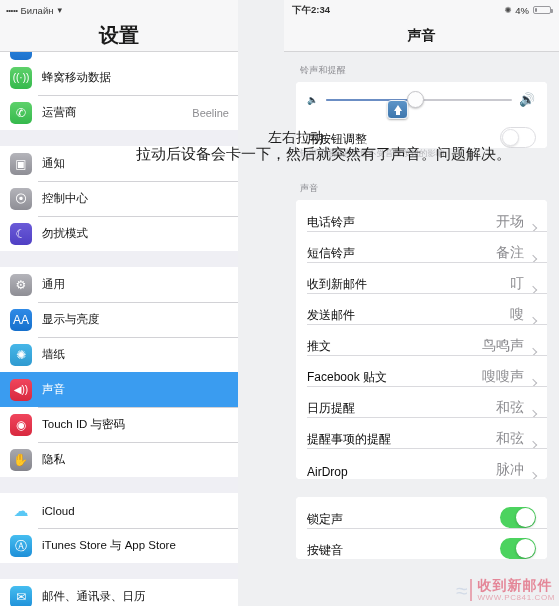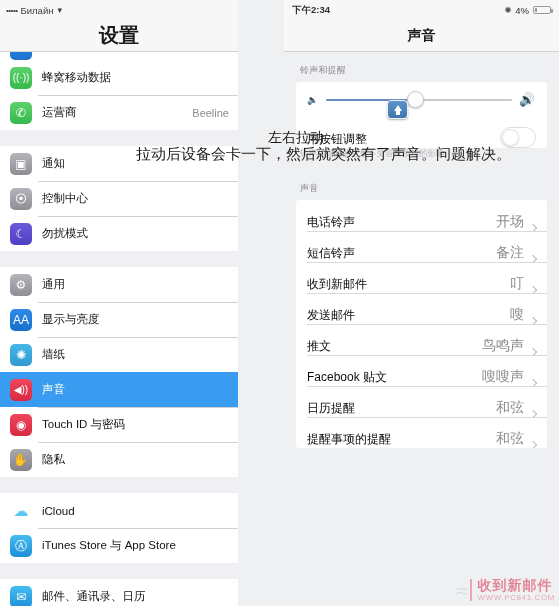--- a/index.html
+++ b/index.html
@@ -566,23 +566,42 @@
           <div class="rrow">
             <span class="rrow-label">日历提醒</span>
             <span class="rrow-value">和弦</span>
             <span class="chevron"></span>
           </div>
           <div class="rrow">
             <span class="rrow-label">提醒事项的提醒</span>
             <span class="rrow-value">和弦</span>
             <span class="chevron"></span>
           </div>
+          <div class="rrow">
+            <span class="rrow-label">AirDrop</span>
+            <span class="rrow-value">脉冲</span>
+            <span class="chevron"></span>
+          </div>
         </div>
 
       <div style="height:18px"></div>
+      <div class="card" id="toggles-card">
+          <div class="rrow">
+            <span class="rrow-label">锁定声</span>
+            <span class="toggle on">
+              <span class="knob"></span>
+            </span>
+          </div>
+          <div class="rrow">
+            <span class="rrow-label">按键音</span>
+            <span class="toggle on">
+              <span class="knob"></span>
+            </span>
+          </div>
+        </div>
 
       <div id="drag-badge">
         <span class="arrow"></span>
           <span class="stem"></span>
       </div>
     </div>
   </div>
 
   <div id="ann-drag">左右拉动</div>
   <div id="ann-main">拉动后设备会卡一下，然后就突然有了声音。问题解决。</div>

